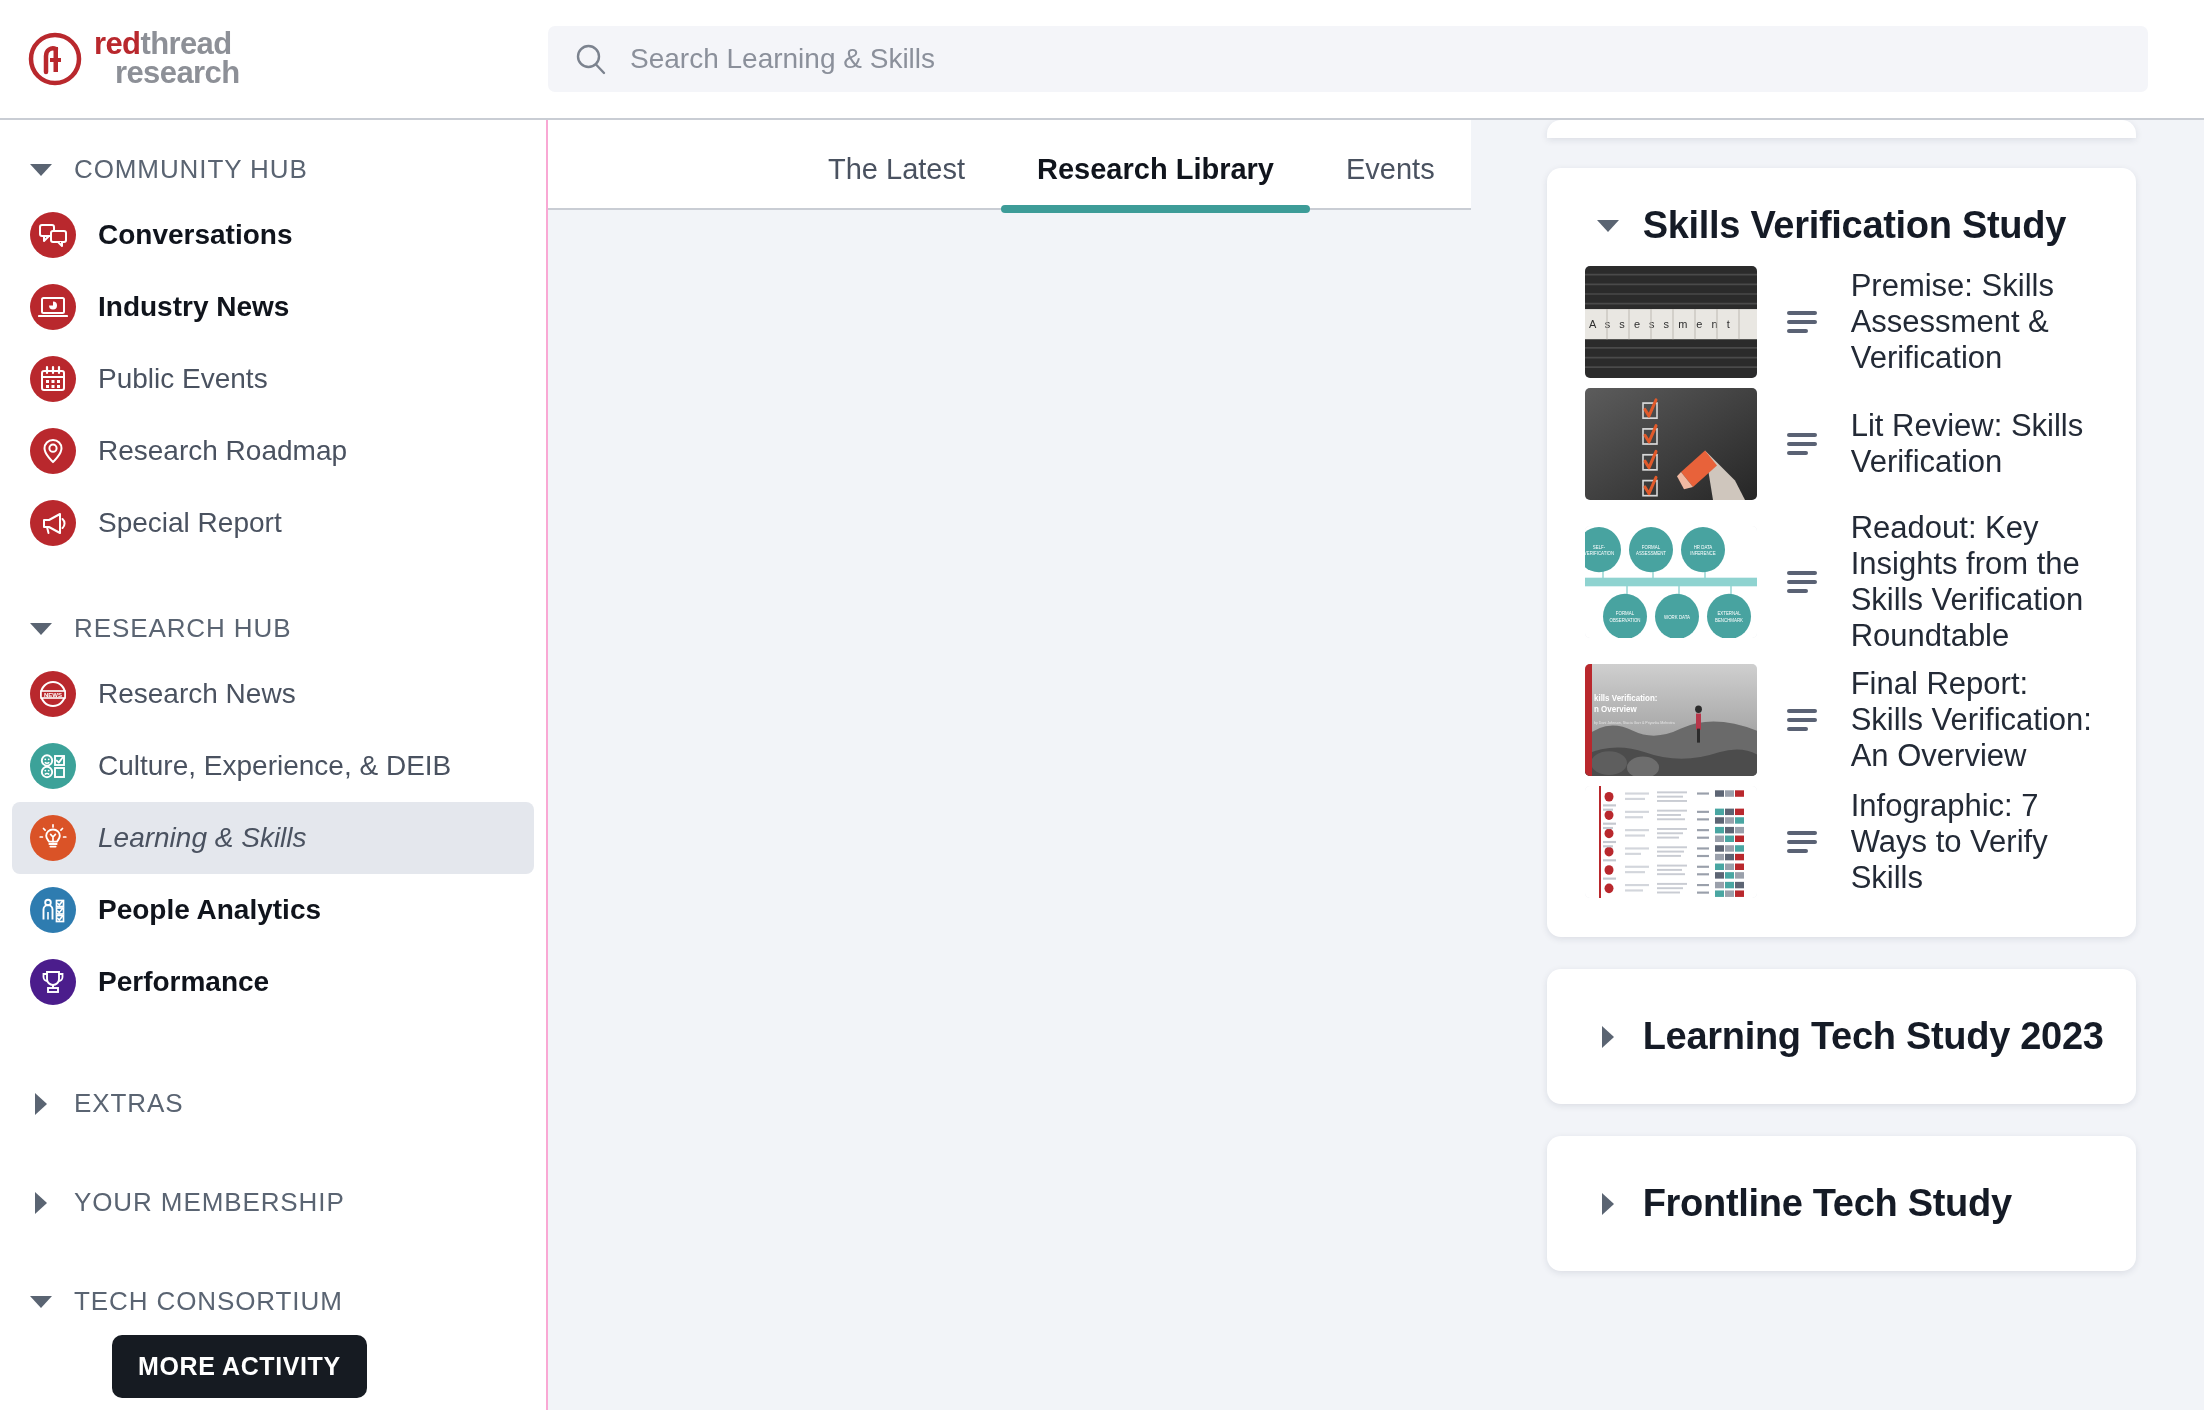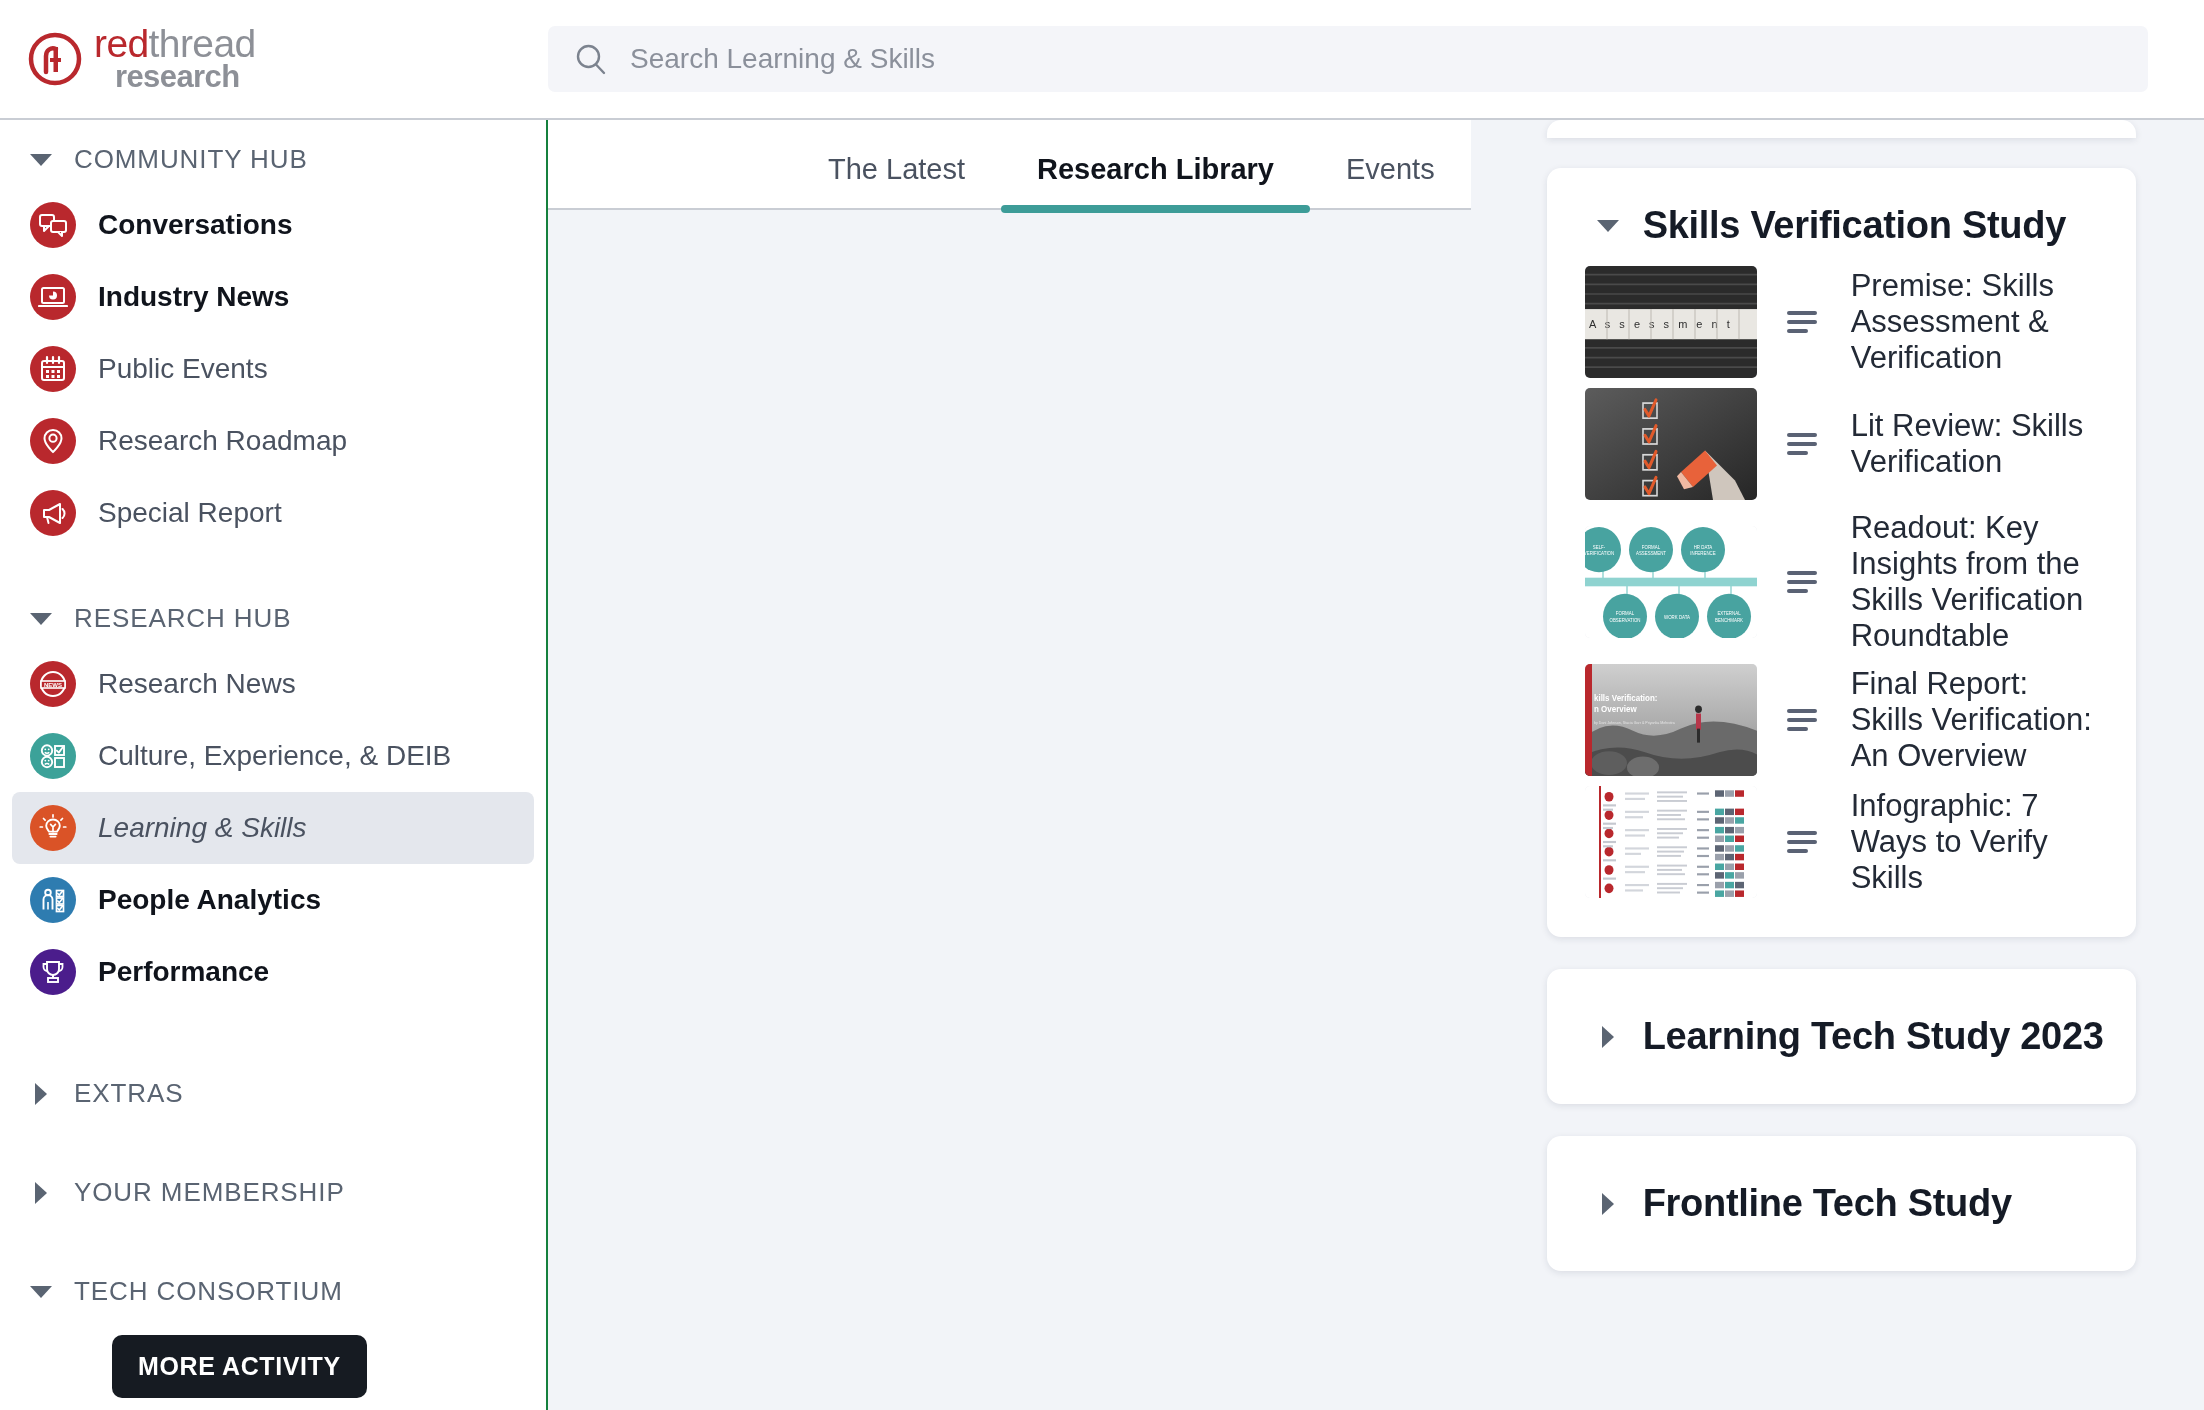--- a/index.html
+++ b/index.html
@@ -15,21 +15,21 @@
   .topbar {
     height: 120px; min-height: 120px;
     background: #ffffff;
     display: flex; align-items: center;
     border-bottom: 2px solid #c9cdd4;
     position: relative; z-index: 30;
   }
   .logo-wrap { width: 548px; display: flex; align-items: center; padding-left: 28px; }
   .logo-mark { width: 54px; height: 54px; flex: 0 0 54px; }
   .logo-text { margin-left: 12px; line-height: 0.93; }
-  .logo-l1 { font-size: 39px; font-weight: 400; letter-spacing: -0.6px; }
+  .logo-l1 { font-size: 31px; font-weight: 700; letter-spacing: -0.6px; }
   .logo-l2 { font-size: 31px; font-weight: 700; letter-spacing: -0.6px; color: #8d9097; margin-left: 21px; }
   .brand-red { color: #b9282d; }
   .brand-gray { color: #8d9097; }
 
   .searchbar {
     flex: 1; margin-right: 56px;
     height: 66px; background: #f4f5f9; border-radius: 7px;
     display: flex; align-items: center; padding: 0 26px;
   }
   .search-icon { width: 34px; height: 34px; flex: 0 0 34px; margin-right: 22px; }
@@ -40,22 +40,22 @@
   }
   .search-input::placeholder { color: #8b909b; }
 
   
   .body { flex: 1; display: flex; min-height: 0; position: relative; }
 
   
   .sidebar {
     width: 548px; min-width: 548px;
     background: #ffffff;
-    border-right: 2px solid #15803d;
-    padding-top: 10px;
+    border-right: 2px solid #f9a8d4;
+    padding-top: 20px;
     overflow: hidden;
     position: relative;
   }
   .sec-head {
     display: flex; align-items: center;
     padding: 14px 0 14px 28px;
     cursor: pointer;
   }
   .sec-head .tri { width: 26px; flex: 0 0 26px; margin-right: 20px; display:flex; align-items:center; justify-content:center;}
   .tri-down { width: 0; height: 0; border-left: 11px solid transparent; border-right: 11px solid transparent; border-top: 12px solid #5a6472; }

